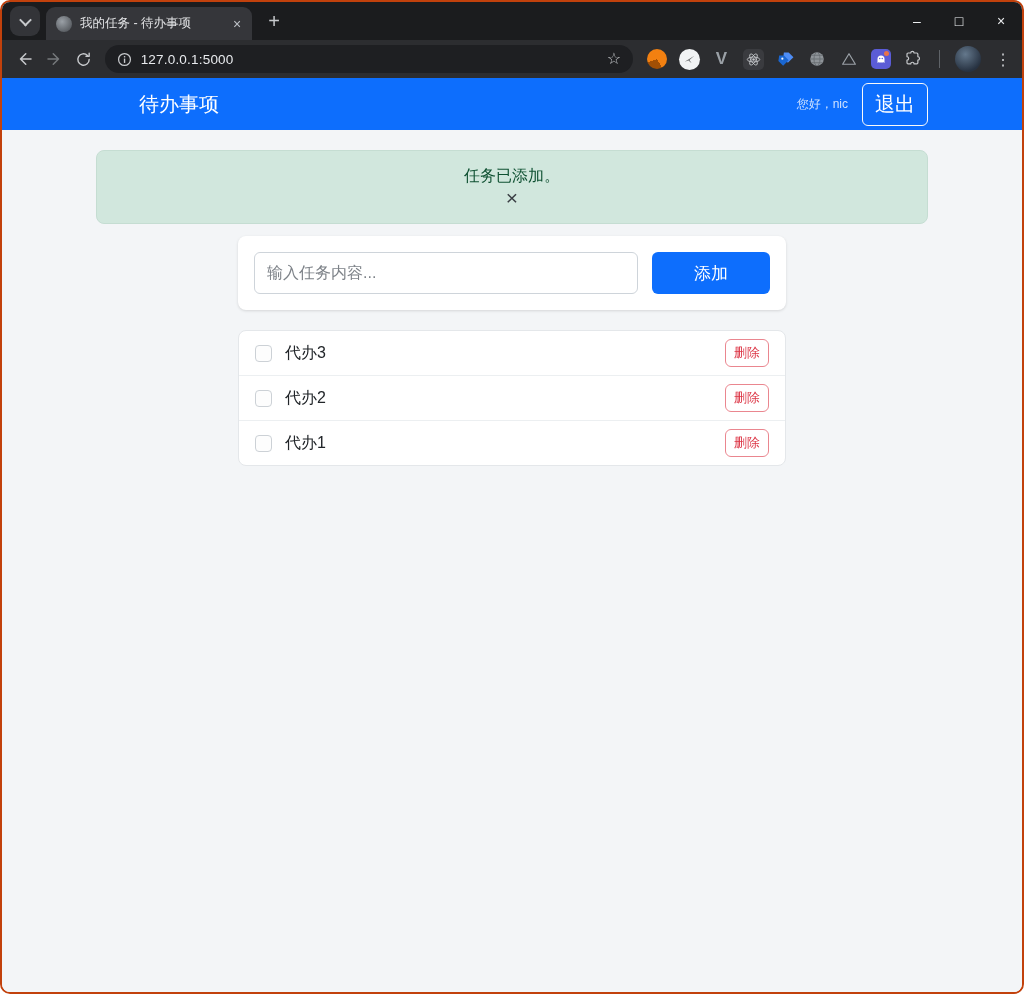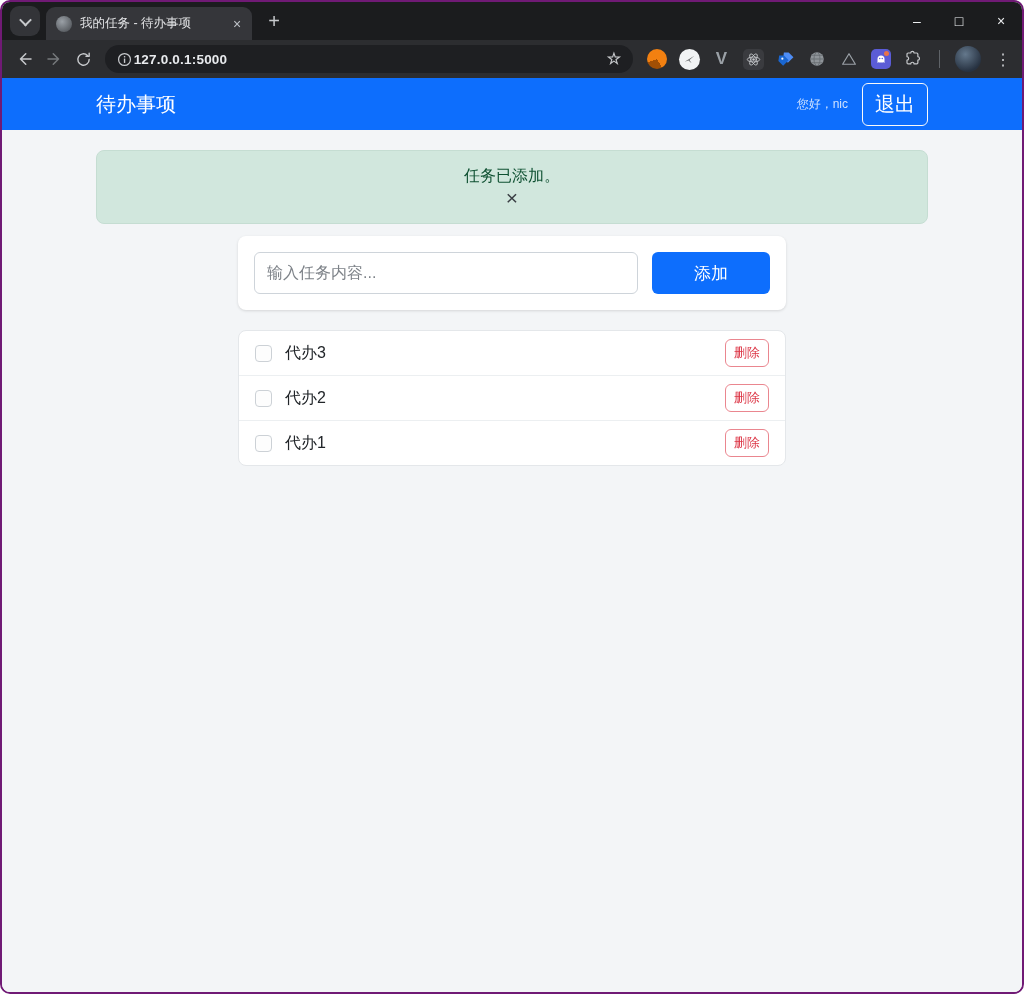--- a/index.html
+++ b/index.html
@@ -1,19 +1,19 @@
 <!DOCTYPE html>
 <html><head>
 <meta charset="utf-8">
 <style>
   * { box-sizing: border-box; margin: 0; padding: 0; }
   html,body { background:#ffffff; font-family:"Liberation Sans", sans-serif; }
   .window {
     width:1024px; height:994px; position:relative; overflow:hidden;
-    border-radius:10px; border:2px solid #701a75;
+    border-radius:10px; border:2px solid #c2410c;
     display:flex; flex-direction:column; background:#f3f5f7;
   }
   
   .tabstrip { height:38px; background:#1b1c1e; display:flex; align-items:flex-end; padding-left:8px; flex:none; }
   .tab-search { width:30px; height:30px; align-self:center; margin-right:6px; border-radius:9px;
     background:#333438; display:flex; align-items:center; justify-content:center; cursor:pointer; }
   .chev { width:9px; height:9px; border-right:2px solid #c7c9cc; border-bottom:2px solid #c7c9cc;
     transform:rotate(45deg) translate(-1px,-1px); }
   .tab { height:33px; width:206px; background:#35363a; border-radius:9px 9px 0 0;
     display:flex; align-items:center; gap:8px; padding:0 6px 0 10px; }
@@ -24,21 +24,21 @@
     display:flex; align-items:center; justify-content:center; cursor:pointer; }
   .new-tab { align-self:center; width:28px; height:28px; margin-left:8px; color:#c7c9cc; font-size:20px;
     display:flex; align-items:center; justify-content:center; border-radius:50%; cursor:pointer; }
   .win-controls { margin-left:auto; align-self:stretch; display:flex; align-items:center; }
   .win-btn { width:42px; height:100%; display:flex; align-items:center; justify-content:center;
     color:#eceef0; font-size:14px; cursor:pointer; }
   
   .toolbar { height:38px; background:#2c2d30; display:flex; align-items:center; padding:0 8px; flex:none; }
   .nav-btn { width:30px; height:30px; display:flex; align-items:center; justify-content:center; border-radius:50%; cursor:pointer; }
   .omnibox { height:28px; width:536px; margin-left:6px; background:#1e1f22; border-radius:14px;
-    display:flex; align-items:center; gap:2px; padding:0 12px;font-weight:bold; }
+    display:flex; align-items:center; gap:9px; padding:0 12px; }
   .url-text { flex:1; color:#e8eaed; font-size:13.5px; letter-spacing:.2px; }
   .star { color:#c7c9cc; font-size:16px; cursor:pointer; line-height:1; }
   .ext-area { display:flex; align-items:center; gap:11px; margin-left:14px; }
   .ext { width:21px; height:21px; display:flex; align-items:center; justify-content:center; cursor:pointer; flex:none; }
   .ext-orange { width:20px; height:20px; border-radius:50%;
     background:conic-gradient(from 150deg, #a14f05 0 100deg, #f28011 100deg 360deg); }
   .ext-bird { width:21px; height:21px; border-radius:50%; background:#f1f3f4; display:flex; align-items:center; justify-content:center; }
   .ext-v { color:#9aa0a6; font-size:17px; font-weight:bold; }
   .ext-atom { width:21px; height:21px; border-radius:5px; background:#3a3b3f; display:flex; align-items:center; justify-content:center; }
   .ext-purple { width:20px; height:20px; border-radius:5px; background:#5b5cd6; position:relative;
@@ -46,21 +46,21 @@
   .ext-purple .dot { position:absolute; top:2px; right:2px; width:5px; height:5px; border-radius:50%; background:#e8734a; }
   .separator { width:1px; height:18px; background:#5f6368; margin:0 4px; }
   .avatar { width:26px; height:26px; border-radius:50%; cursor:pointer;
     background:radial-gradient(circle at 40% 32%, #64788c, #273241 72%); }
   .menu-dots { color:#c7c9cc; font-size:16px; width:22px; text-align:center; cursor:pointer; }
   
   .page { flex:1; background:#f3f5f7; display:flex; flex-direction:column; overflow:hidden; }
   .navbar { height:52px; background:#0d6efd; flex:none; display:flex; align-items:center; }
   .container { width:832px; margin:0 auto; }
   .navbar .container { display:flex; align-items:center; justify-content:space-between; }
-  .brand { color:#ffffff; font-size:20px; cursor:pointer; }
+  .brand { color:#ffffff; font-size:20px; cursor:pointer;margin-left:43px; }
   .nav-right { display:flex; align-items:center; gap:14px; }
   .greeting { color:rgba(255,255,255,.8); font-size:12px; }
   .logout-btn { background:transparent; border:1px solid #f8f9fa; color:#ffffff; border-radius:6px;
     padding:7px 12px; font-size:20px; cursor:pointer; font-family:inherit; }
   .alert { margin-top:20px; background:#d1e7dd; border:1px solid #c5ddd2; color:#0f5132; border-radius:8px;
     padding:15px 20px; font-size:16px; display:flex; align-items:center; justify-content:space-between;flex-direction:column; }
   .alert-close { background:none; border:none; color:#3a3f44; font-size:21px; line-height:1; cursor:pointer; padding:0 2px; }
   .card { width:548px; margin:12px auto 0; background:#ffffff; border-radius:8px; padding:16px;
     box-shadow:0 1px 3px rgba(0,0,0,.13); display:flex; gap:14px; flex:none; }
   .task-input { flex:1; height:42px; border:1px solid #ced4da; border-radius:6px; padding:0 12px;

